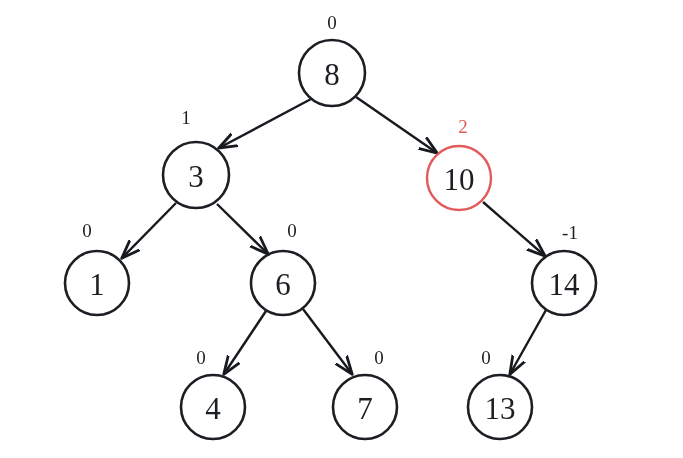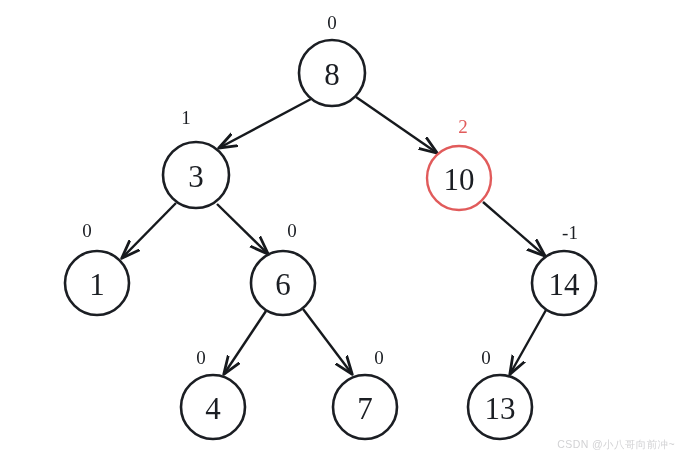--- a/index.html
+++ b/index.html
@@ -137,14 +137,13 @@
         <text x="463" y="126" class="bf-label accent">2</text>
         <text x="87" y="230" class="bf-label">0</text>
         <text x="292" y="230" class="bf-label">0</text>
         <text x="570" y="232" class="bf-label">-1</text>
         <text x="201" y="357" class="bf-label">0</text>
         <text x="379" y="357" class="bf-label">0</text>
         <text x="486" y="357" class="bf-label">0</text>
       </g>
   </svg>
 
-  <div class="watermark">CSDN @小八哥向前冲~</div>
 </div>
 
 </body></html>

